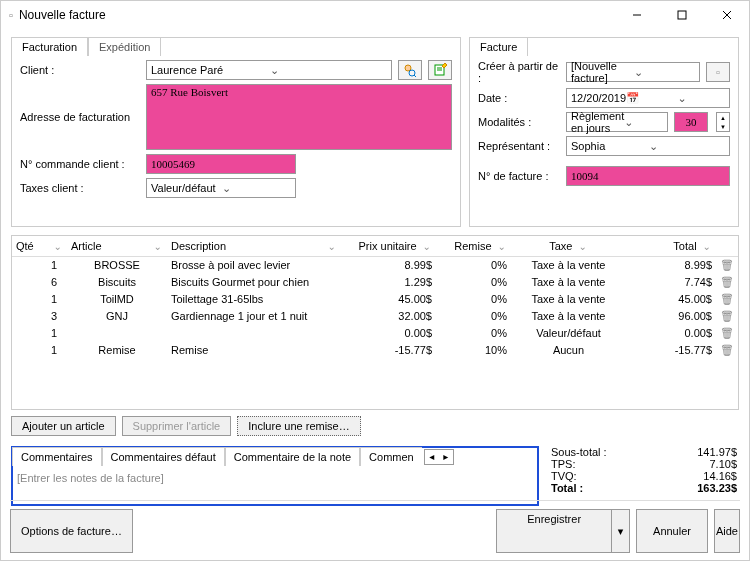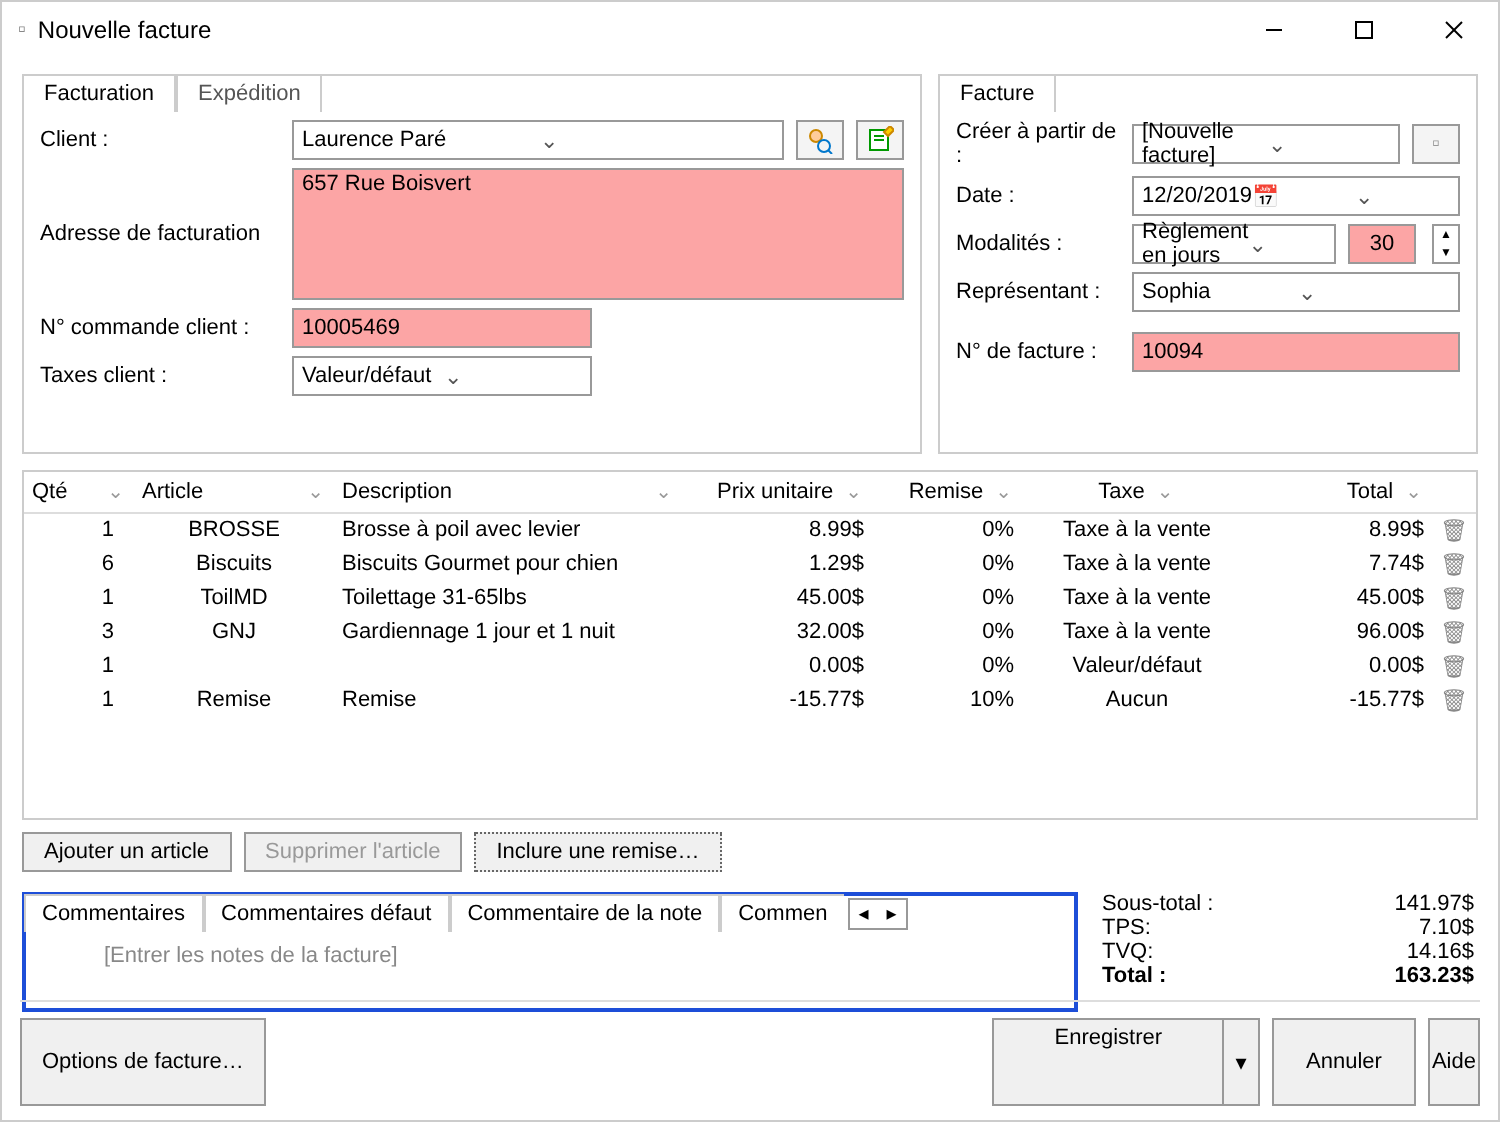--- a/index.html
+++ b/index.html
@@ -24,21 +24,21 @@
 
 .row { display: flex; align-items: center; margin-bottom: 4px; gap: 6px; }
 .row label { color: #000; }
 .left-pane .lbl { width: 120px; }
 .right-pane .lbl { width: 82px; }
 
 .combo { display: flex; align-items: center; border: 1px solid #999; background: #fff; height: 20px; padding: 0 2px 0 4px; }
 .combo span { flex: 1; }
 .combo .chev { color: #555; }
 
-input.text, textarea { border: 1px solid #999; background: #fca5a5; padding: 1px 4px; font-size: 11px; height: 20px; }
+input.text, textarea { border: 1px solid #999; background: #ec4899; padding: 1px 4px; font-size: 11px; height: 20px; font-family: Liberation Serif, serif; }
 textarea { height: 66px; resize: none; }
 
 .btn-icon { border: 1px solid #999; background: #f4f4f4; width: 24px; height: 20px; display: inline-flex; align-items: center; justify-content: center; }
 .btn-small { border: 1px solid #999; background: #f4f4f4; width: 24px; height: 20px; display:inline-flex; align-items:center; justify-content:center; color:#999; }
 
 .spin { display: inline-flex; flex-direction: column; border: 1px solid #999; margin-left:2px; }
 .spin div { width: 12px; height: 9px; font-size: 6px; display:flex; align-items:center; justify-content:center; }
 
 .grid { border: 1px solid #ccc; margin-top: 8px; }
 .grid-head { display: flex; background: #fff; border-bottom: 1px solid #ddd; }
@@ -71,21 +71,21 @@
 .btn.dotted { border: 1px dotted #666; }
 
 .btn-row { margin-top: 6px; display: flex; gap: 6px; }
 
 .bottom { display: flex; margin-top: 10px; gap: 10px; }
 .comment-pane { flex: 1; border: 2px solid #1d4ed8; position: relative; padding-top: 22px; }
 .ctabs { position: absolute; top: -1px; left: -1px; display: flex; align-items:center; }
 .ctab { border: 1px solid #ccc; border-bottom: none; padding: 3px 8px; font-size: 11px; white-space:nowrap; }
 .ctab-nav { display: flex; border: 1px solid #999; margin-left:2px; }
 .ctab-nav div { width:14px; height:14px; display:flex; align-items:center; justify-content:center; font-size:10px; }
-.comment-body { color: #888; padding: 2px 4px; height: 34px; font-size:11px;margin-left:35px; }
+.comment-body { color: #888; padding: 2px 4px; height: 34px; font-size:11px; }
 
 .totals { width: 190px; font-size: 11px; }
 .totals .trw { display: flex; justify-content: space-between; padding: 0 2px; }
 .totals .trw.bold { font-weight: bold; }
 
 .footer { position: absolute; bottom: 8px; left: 10px; right: 10px; display: flex; justify-content: space-between; border-top: 1px solid #ddd; padding-top: 8px; }
 .footer .right-btns { display: flex; gap: 6px; }
 .split-btn { display: flex; }
 .split-btn .main { border: 1px solid #999; background: #f0f0f0; padding: 3px 30px; }
 .split-btn .drop { border: 1px solid #999; border-left: none; background: #f0f0f0; width: 18px; display:flex; align-items:center; justify-content:center; }

